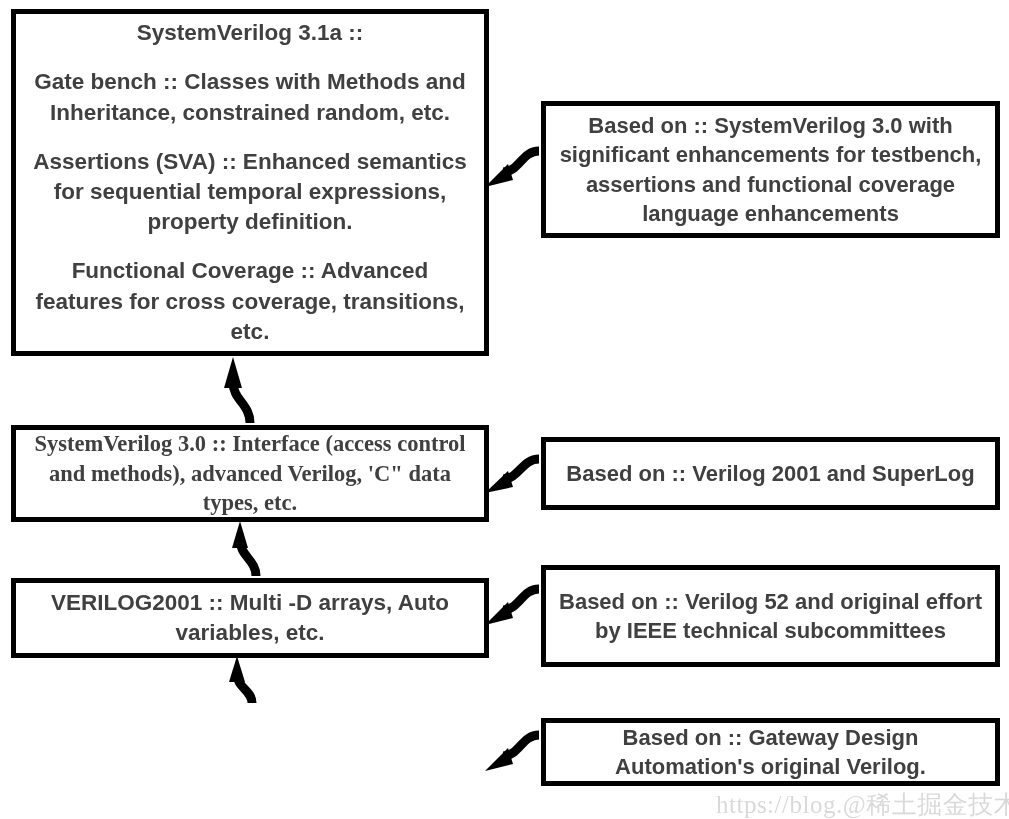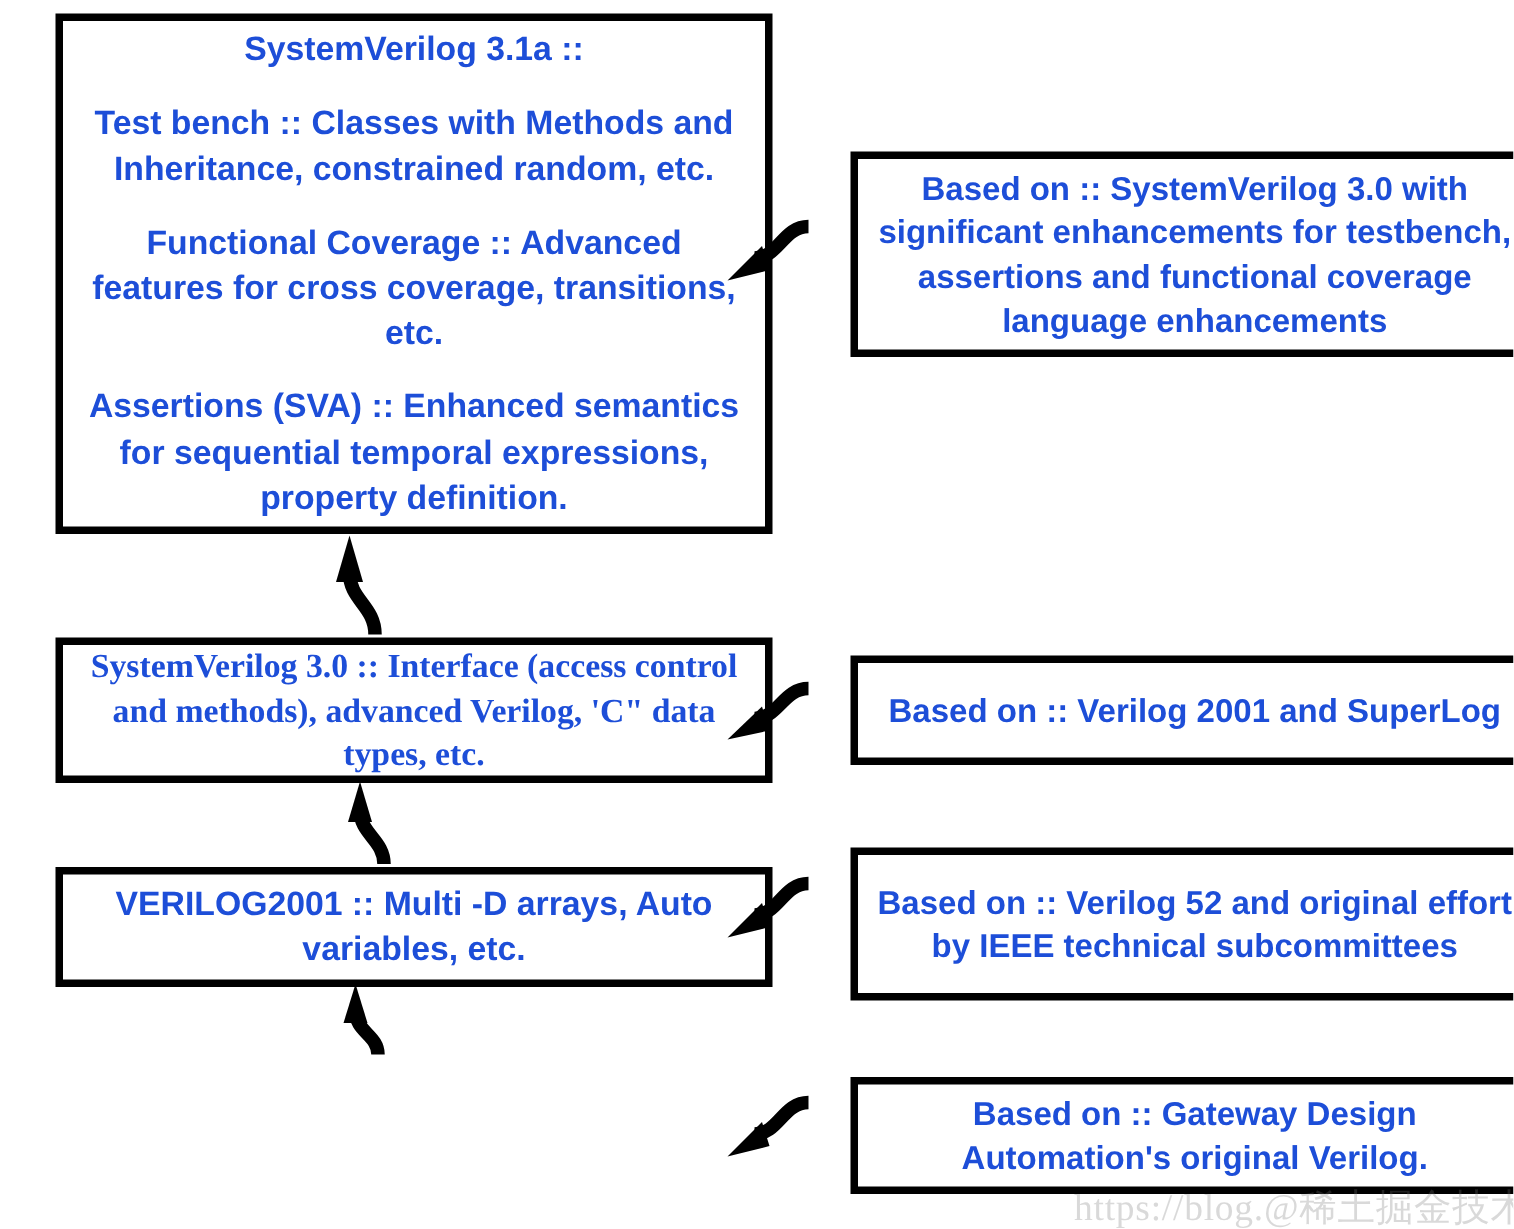--- a/index.html
+++ b/index.html
@@ -18,23 +18,22 @@
   .box {
     position: absolute;
     box-sizing: border-box;
     background: #ffffff;
     border: 5px solid #000000;
     display: flex;
     align-items: center;
     justify-content: center;
     text-align: center;
     font-weight: bold;
-    color: #1d4ed8;
+    color: #404040;
     z-index: 3;
-    margin-left: 26px;
   }
   .box .inner {
     width: 100%;
     padding: 0 10px;
     box-sizing: border-box;
   }
   .para {
     margin: 0;
   }
   .para + .para {
@@ -44,21 +43,21 @@
   
   #box-sv31a   { left: 11px;  top: 9px;   width: 478px; height: 347px; font-size: 22.5px; line-height: 1.34; }
   #box-sv30    { left: 11px;  top: 425px; width: 478px; height: 97px;  font-size: 22.5px; line-height: 1.32; font-family: Liberation Serif, serif; }
   #box-v2001   { left: 11px;  top: 578px; width: 478px; height: 80px;  font-size: 22.5px; line-height: 1.32; }
   #box-v95     { left: 11px;  top: 705px; width: 478px; height: 110px; font-size: 22.5px; line-height: 1.32; }
 
   
   #box-based-sv31a { left: 541px; top: 101px; width: 459px; height: 137px; font-size: 22px; line-height: 1.34; text-align: center; }
   #box-based-sv30  { left: 541px; top: 437px; width: 459px; height: 73px;  font-size: 22px; line-height: 1.34; }
   #box-based-v2001 { left: 541px; top: 565px; width: 459px; height: 102px; font-size: 22px; line-height: 1.34; }
-  #box-based-v95   { left: 541px; top: 718px; width: 459px; height: 78px;  font-size: 22px; line-height: 1.34; }
+  #box-based-v95   { left: 541px; top: 718px; width: 459px; height: 68px;  font-size: 22px; line-height: 1.34; }
 
   
   #connectors {
     position: absolute;
     left: 0;
     top: 0;
     width: 1009px;
     height: 819px;
     z-index: 5;
     pointer-events: none;
@@ -89,23 +88,23 @@
   }
 </style>
 </head>
 <body>
 
 <div id="canvas">
 
   <div class="box" id="box-sv31a">
     <div class="inner">
       <p class="para">SystemVerilog 3.1a ::</p>
-      <p class="para">Test bench :: Classes with Methods and Inheritance, constrained random, etc.</p>
+      <p class="para">Gate bench :: Classes with Methods and Inheritance, constrained random, etc.</p>
+      <p class="para">Assertions (SVA) :: Enhanced semantics for sequential temporal expressions, property definition.</p>
       <p class="para">Functional Coverage :: Advanced features for cross coverage, transitions, etc.</p>
-      <p class="para">Assertions (SVA) :: Enhanced semantics for sequential temporal expressions, property definition.</p>
     </div>
   </div>
 
   <div class="box" id="box-sv30">
     <div class="inner">
       <p class="para">SystemVerilog 3.0 :: Interface (access control and methods), advanced Verilog, 'C" data types, etc.</p>
     </div>
   </div>
 
   <div class="box" id="box-v2001">

